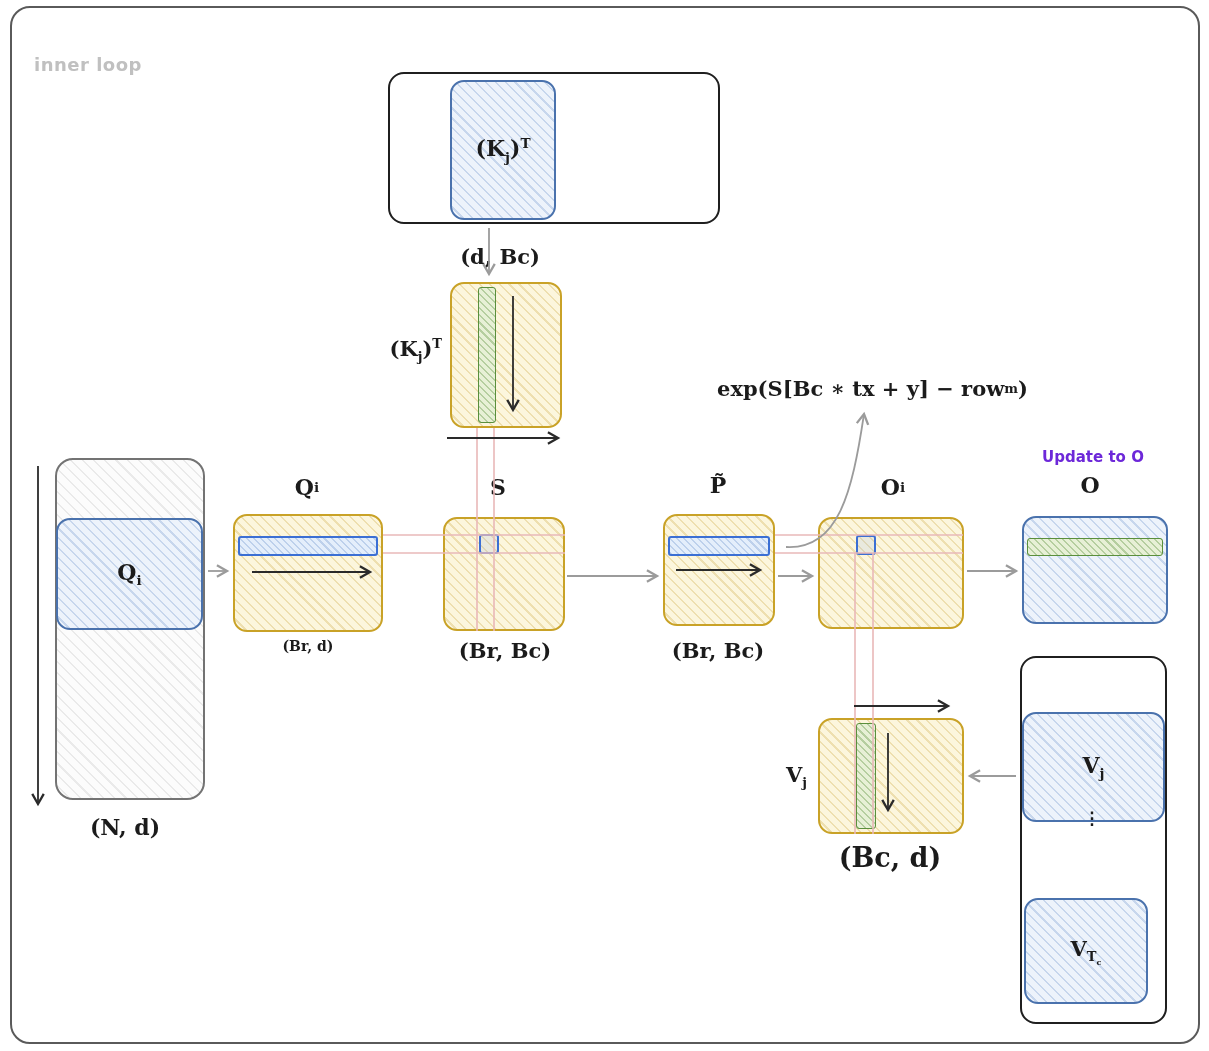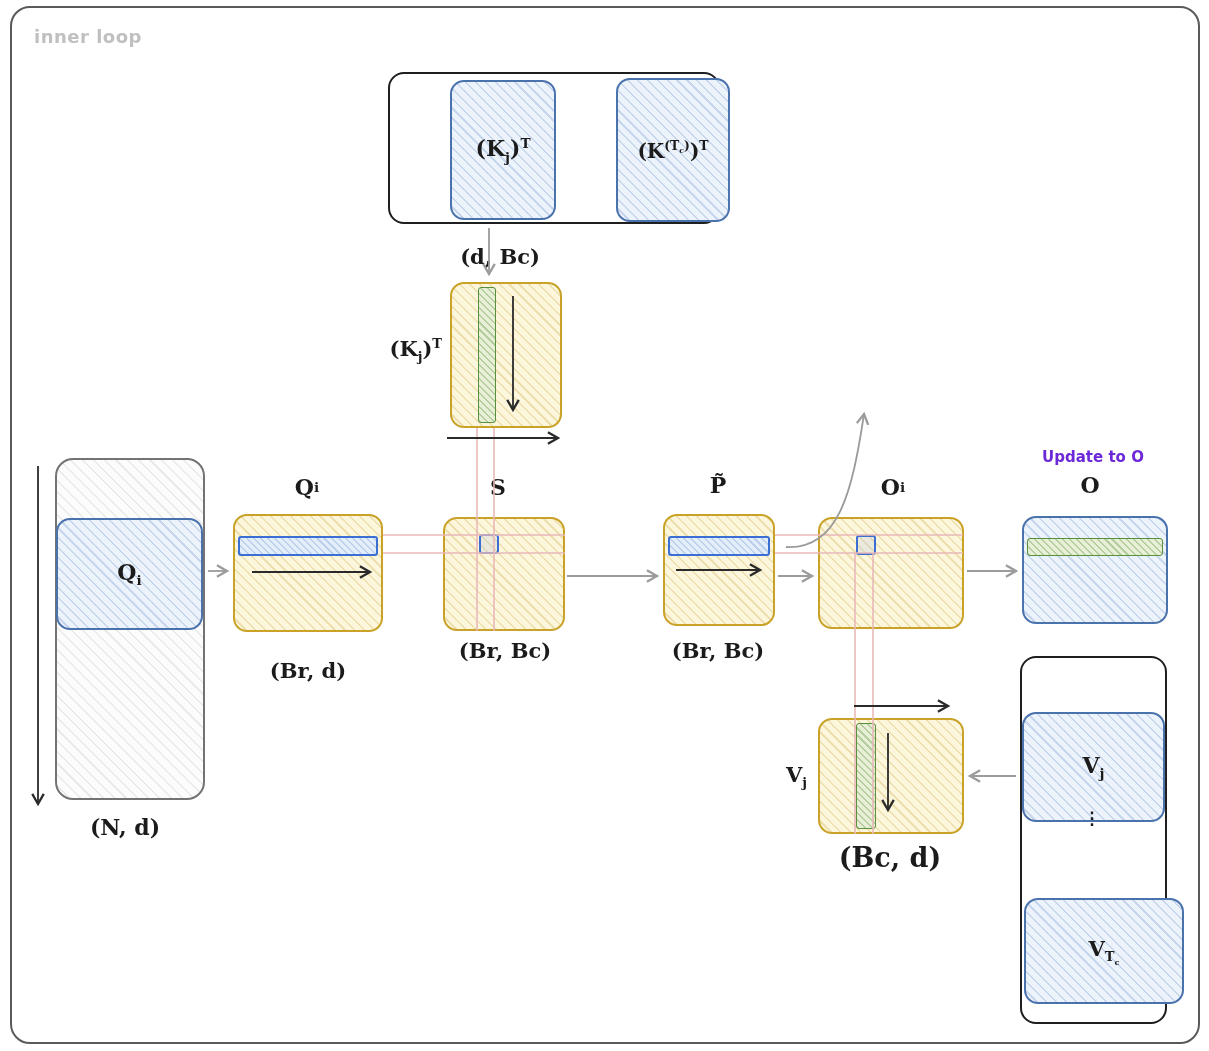--- a/index.html
+++ b/index.html
@@ -23,74 +23,72 @@
         border:1.5px solid #5a8f3c;border-radius:3px;box-sizing:border-box;}
   .bluestripe{position:absolute;background-color:#e4eefb;
         background-image:repeating-linear-gradient(45deg, rgba(100,140,200,0.30) 0 1.5px, transparent 1.5px 5px);
         border:2px solid #3b6fd4;border-radius:3px;box-sizing:border-box;}
   .bluesquare{position:absolute;border:2px solid #3b6fd4;background:rgba(150,180,230,0.18);
         border-radius:3px;box-sizing:border-box;}
   .mathlabel{position:absolute;font-family:"DejaVu Serif", serif;font-weight:bold;color:#1b1b1b;}
   .blocktext{font-family:"DejaVu Serif", serif;font-weight:bold;color:#1b1b1b;}
   .handtext{font-family:"DejaVu Sans", sans-serif;font-weight:600;color:#6d28d9;}
   .innerloop{position:absolute;font-family:"DejaVu Sans", sans-serif;font-weight:bold;
-        color:#c0c0c0;font-size:18px;letter-spacing:0.5px;}
+        color:#c0c0c0;font-size:18px;letter-spacing:0.5px;margin-top:28px;}
   sub{font-size:0.62em;}
   sup{font-size:0.62em;}
   .overlay{position:absolute;left:0;top:0;z-index:10;pointer-events:none;}
   .z2{z-index:2;} .z3{z-index:3;}
 </style>
 </head>
 <body>
 
 <div class="canvas">
 
   <div class="frame" style="left:10px;top:6px;width:1186px;height:1034px;"></div>
 
   <div class="innerloop" style="left:34px;top:26px;">inner loop</div>
 
   <div class="abs outline-black z2" style="left:388px;top:72px;width:332px;height:152px;"></div>
   <div class="abs blue center z3" style="left:450px;top:80px;width:106px;height:140px;">
     <span class="blocktext" style="font-size:22px;">(K<sub>j</sub>)<sup>T</sup></span>
-  </div>
-  <div class="abs blue center z3" style="left:616px;top:78px;width:114px;height:144px;">
-    <span class="blocktext" style="font-size:20px;">(K<sup>(T<sub>c</sub>)</sup>)<sup>T</sup></span>
   </div>
 
   <div class="mathlabel center z3" style="left:440px;top:244px;width:120px;font-size:21px;">(d, Bc)</div>
 
   <div class="abs yellow z2" style="left:450px;top:282px;width:112px;height:146px;">
     <div class="greenstripe" style="left:26px;top:3px;width:18px;bottom:3px;"></div>
   </div>
   <div class="mathlabel z3" style="left:370px;top:336px;width:72px;font-size:21px;text-align:right;">(K<sub>j</sub>)<sup>T</sup></div>
 
   <div class="abs grayc z2" style="left:55px;top:458px;width:150px;height:342px;"></div>
   <div class="abs blue center z3" style="left:56px;top:518px;width:147px;height:112px;text-align:center;">
     <span class="blocktext" style="font-size:22px;">Q<sub>i</sub></span>
   </div>
   <div class="mathlabel center z3" style="left:65px;top:814px;width:120px;font-size:22px;">(N, d)</div>
 
   <div class="mathlabel center z3" style="left:257px;top:474px;width:100px;font-size:22px;">Q<sub>i</sub></div>
   <div class="abs yellow z2" style="left:233px;top:514px;width:150px;height:118px;">
     <div class="bluestripe" style="left:3px;top:20px;right:3px;height:20px;"></div>
   </div>
-  <div class="mathlabel center z3" style="left:245px;top:638px;width:126px;font-size:21px;margin-top:20px;">(Br, d)</div>
+  <div class="mathlabel center z3" style="left:245px;top:638px;width:126px;font-size:14px;">(Br, d)</div>
 
   <div class="mathlabel center z3" style="left:468px;top:474px;width:60px;font-size:22px;">S</div>
   <div class="abs yellow z2" style="left:443px;top:517px;width:122px;height:114px;">
     <div class="bluesquare" style="left:34px;top:15px;width:20px;height:20px;"></div>
   </div>
   <div class="mathlabel center z3" style="left:440px;top:638px;width:130px;font-size:21px;">(Br, Bc)</div>
 
   <div class="mathlabel center z3" style="left:688px;top:472px;width:60px;font-size:22px;">P̃</div>
   <div class="abs yellow z2" style="left:663px;top:514px;width:112px;height:112px;">
     <div class="bluestripe" style="left:3px;top:20px;right:3px;height:20px;"></div>
   </div>
   <div class="mathlabel center z3" style="left:653px;top:638px;width:130px;font-size:21px;">(Br, Bc)</div>
 
+  <div class="mathlabel center z3" style="left:700px;top:376px;width:345px;font-size:21px;">exp(S[Bc ∗ tx + y] − row<sub>m</sub>)</div>
 
   <div class="mathlabel center z3" style="left:863px;top:474px;width:60px;font-size:22px;">O<sub>i</sub></div>
   <div class="abs yellow z2" style="left:818px;top:517px;width:146px;height:112px;">
     <div class="bluesquare" style="left:36px;top:16px;width:20px;height:20px;"></div>
   </div>
 
   <div class="handtext center z3" style="position:absolute;left:1013px;top:448px;width:160px;font-size:15px;">Update to O</div>
   <div class="mathlabel center z3" style="left:1060px;top:472px;width:60px;font-size:22px;">O</div>
   <div class="abs blue z2" style="left:1022px;top:516px;width:146px;height:108px;">
     <div class="greenstripe" style="left:3px;top:20px;right:3px;height:18px;"></div>
@@ -100,21 +98,21 @@
     <div class="greenstripe" style="left:36px;top:3px;width:20px;bottom:3px;"></div>
   </div>
   <div class="mathlabel z3" style="left:745px;top:762px;width:62px;font-size:21px;text-align:right;">V<sub>j</sub></div>
   <div class="mathlabel center z3" style="left:825px;top:842px;width:130px;font-size:27px;">(Bc, d)</div>
 
   <div class="abs outline-black z2" style="left:1020px;top:656px;width:147px;height:368px;"></div>
   <div class="abs blue center z3" style="left:1022px;top:712px;width:143px;height:110px;">
     <span class="blocktext" style="font-size:22px;">V<sub>j</sub></span>
   </div>
   <div class="mathlabel center z3" style="left:1080px;top:808px;width:24px;font-size:17px;">⋮</div>
-  <div class="abs blue center z3" style="left:1024px;top:898px;width:160px;height:106px;">
+  <div class="abs blue center z3" style="left:1024px;top:898px;width:124px;height:106px;">
     <span class="blocktext" style="font-size:21px;">V<sub>T<sub>c</sub></sub></span>
   </div>
 
   <svg class="overlay" width="1209" height="1051" viewBox="0 0 1209 1051">
     <defs>
       <marker id="mb" viewBox="0 0 10 10" refX="8" refY="5" markerWidth="8" markerHeight="8" orient="auto-start-reverse">
         <path d="M1,1 L8,5 L1,9" fill="none" stroke="#2a2a2a" stroke-width="1.6"></path>
       </marker>
       <marker id="mg" viewBox="0 0 10 10" refX="8" refY="5" markerWidth="8" markerHeight="8" orient="auto-start-reverse">
         <path d="M1,1 L8,5 L1,9" fill="none" stroke="#9b9b9b" stroke-width="1.6"></path>

